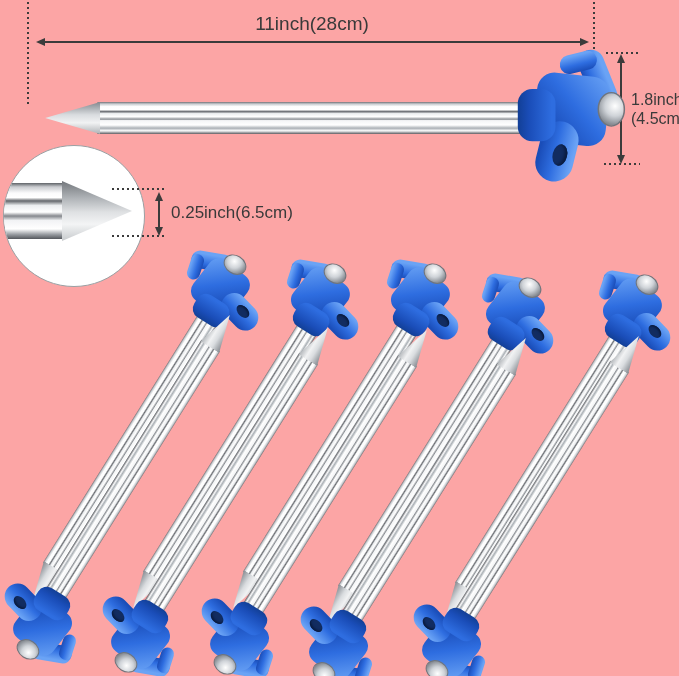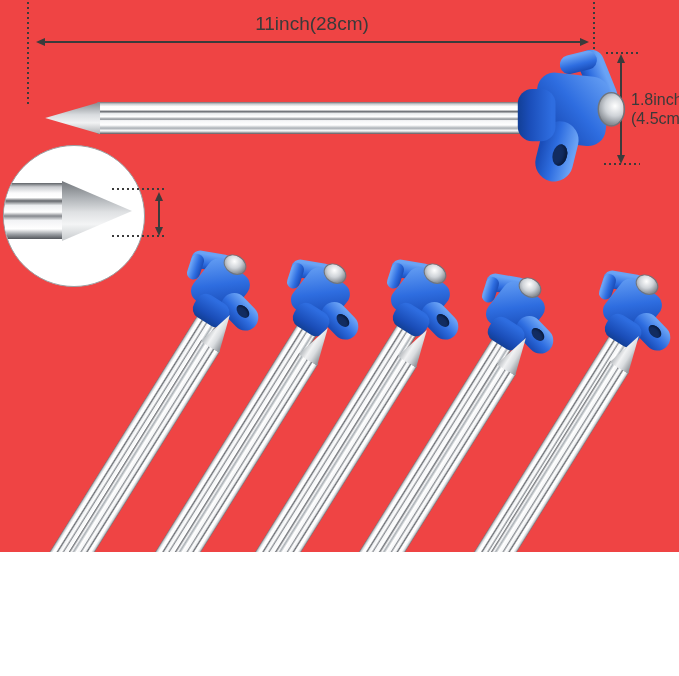--- a/index.html
+++ b/index.html
@@ -1,17 +1,17 @@
 <!DOCTYPE html>
 <html style="--blue: #2e6de0; --blue-l: #6aa3f5; --blue-d: #1a4db8; --blue-dd: #123f96; --ann: #3b3b3b; --ring: #9aa0a3;"><head>
 <meta charset="utf-8">
 <style>
   html,body{margin:0;padding:0;background:#fff;}
   #canvas{
-    position:relative;width:679px;height:552px;background:#ef4444;overflow:hidden;
+    position:relative;width:679px;height:676px;background:#fca5a5;overflow:hidden;
     font-family:"Liberation Sans", sans-serif;color:var(--ann,#3b3b3b);
   }
   
   .dot-v{position:absolute;width:2px;background-image:repeating-linear-gradient(to bottom,var(--ann) 0 2px,transparent 2px 5px);}
   .dot-h{position:absolute;height:2px;background-image:repeating-linear-gradient(to right,var(--ann) 0 2px,transparent 2px 5px);}
   .dim-line-h{position:absolute;height:2px;background:var(--ann);}
   .dim-line-v{position:absolute;width:2px;background:var(--ann);}
   .arr{position:absolute;width:0;height:0;}
   .arr.left {border-top:4px solid transparent;border-bottom:4px solid transparent;border-right:9px solid var(--ann);}
   .arr.right{border-top:4px solid transparent;border-bottom:4px solid transparent;border-left:9px solid var(--ann);}
@@ -80,20 +80,21 @@
   <div class="magnifier">
     <div class="mag-shaft"></div>
     <div class="mag-cone"></div>
   </div>
 
   <div class="dot-h" style="left:112px;top:188px;width:54px;"></div>
   <div class="dot-h" style="left:112px;top:235px;width:54px;"></div>
   <div class="arr up" style="left:155px;top:192px;"></div>
   <div class="dim-line-v" style="left:158px;top:198px;height:30px;"></div>
   <div class="arr down" style="left:155px;top:227px;"></div>
+  <div class="dim-label label-tip">0.25inch(6.5cm)</div>
 
   <div id="stakes">
       <div class="stake" style="left: 524px; top: 88px; transform-origin: 46px 30px; transform: rotate(90deg) scale(1.45);">
     <div class="shaft"></div>
     <div class="cone"></div>
     <div class="head">
       <div class="h-hook"></div>
       <div class="h-body"></div>
       <div class="h-arm"></div>
       <div class="h-hole"></div>

